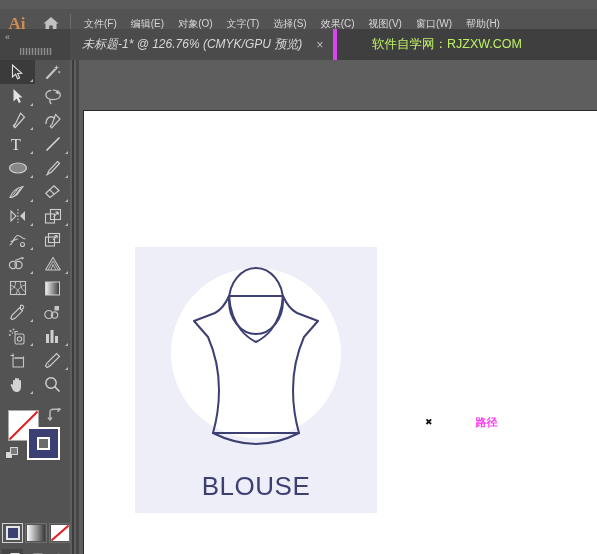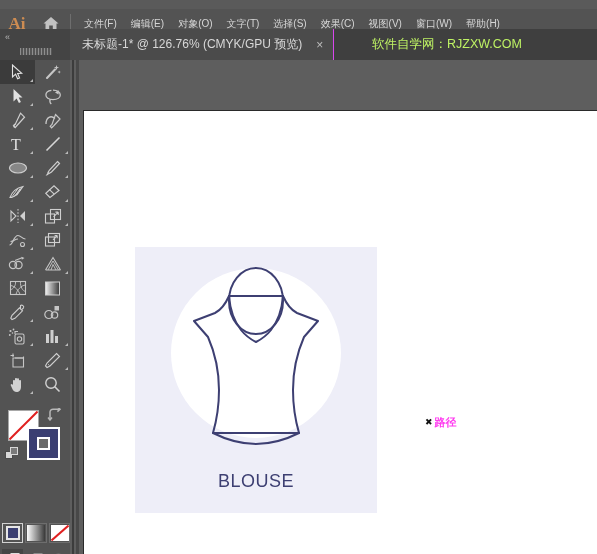--- a/index.html
+++ b/index.html
@@ -46,21 +46,22 @@
   }
   .grip {
     position: absolute; left: 20px; top: 19px; width: 32px; height: 7px;
     background: repeating-linear-gradient(to right, #8e8e8e 0px, #8e8e8e 1px, #555 1px, #555 3px);
   }
   .doc-tab {
     position: absolute; left: 70px; top: 0; height: 31px;
     background: #4b4b4b;
     display: flex; align-items: center;
     padding: 0 0 0 12px;
-    border-right: 1px solid #d946ef;
+    border-right: 4px solid #d946ef;
+    font-style: italic;
   }
   .doc-tab-label { color: #d8d8d8; font-size: 12px; white-space: nowrap; }
   .doc-tab-close {
     color: #bdbdbd; font-size: 12px; padding: 0 10px 0 14px; line-height: 1;
   }
   .watermark {
     position: absolute; left: 372px; top: 0; height: 31px;
     display: flex; align-items: center;
     color: #bef264; font-size: 12.5px; white-space: nowrap;
   }
@@ -137,30 +138,30 @@
     border-left: 1px solid #2a2a2a;
   }
   .graphic-card {
     position: absolute; left: 51px; top: 136px; width: 242px; height: 266px;
     background: #eeeef8;
   }
   .graphic-card svg { display: block; }
   .blouse-label {
     position: absolute; left: 0; right: 0; top: 224px;
     text-align: center;
-    color: #3d3f72; font-size: 18px; letter-spacing: 0.5px;
+    color: #3d3f72; font-size: 26px; letter-spacing: 0.5px;
     font-family: "Liberation Sans", sans-serif;
   }
   .path-annotation {
     position: absolute; left: 341px; top: 306px;
     display: flex; align-items: center; gap: 2px;
     pointer-events: none;
   }
   .path-cursor { color: #111; font-size: 9px; font-weight: bold; line-height: 1; }
-  .path-text { color: #ff3df0; font-size: 11px; font-weight: bold; line-height: 1; }
+  .path-text { color: #ff3df0; font-size: 11px; font-weight: bold; line-height: 1; margin-left: 41px; }
 </style>
 </head>
 <body>
 
 <div id="app">
 
   <div class="menubar">
     <div class="ai-logo">Ai</div>
     <div class="home-icon">
       <svg width="18" height="15" viewBox="0 0 18 15">

